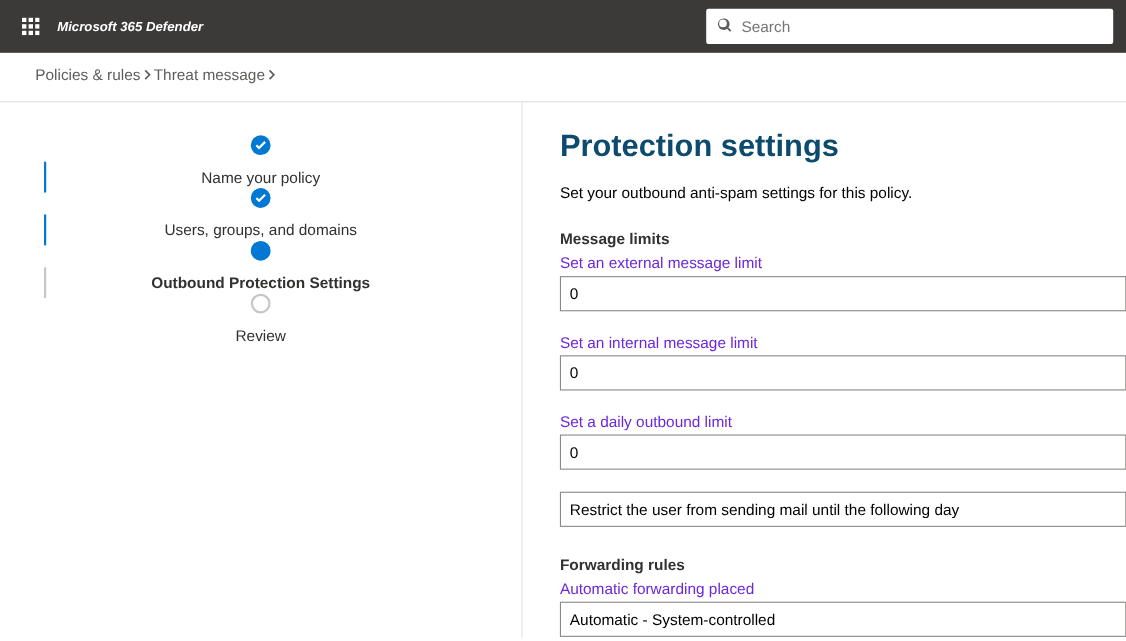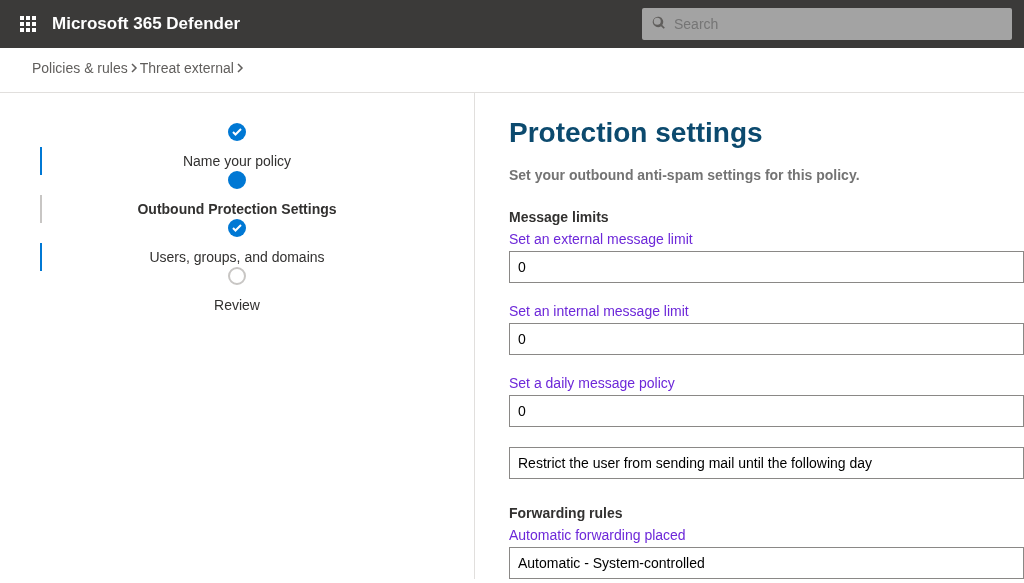--- a/index.html
+++ b/index.html
@@ -2,23 +2,23 @@
 <html><head>
   <meta charset="utf-8">
   <style>
     * { box-sizing: border-box; margin: 0; padding: 0; }
     body { font-family: "Segoe UI", Arial, sans-serif; font-size: 14px; color: #323130; width: 1024px; height: 583px; overflow: hidden; background: #fff; }
 
     
     .topbar { background: #3b3a39; height: 48px; display: flex; align-items: center; padding: 0 12px; color: #fff; }
     .waffle { width: 32px; height: 32px; display: flex; align-items: center; justify-content: center; cursor: pointer; }
     .waffle svg { width: 16px; height: 16px; fill: #fff; }
-    .app-title { font-size: 17px; font-weight: 600; margin-left: 8px; }
+    .app-title { font-size: 12px; font-weight: 600; margin-left: 8px; font-style: italic; }
     .topbar-spacer { flex: 1; }
-    .searchbox { display: flex; align-items: center; background: #a3a3a3; border-radius: 2px; width: 370px; height: 32px; padding: 0 10px; gap: 8px; }
+    .searchbox { display: flex; align-items: center; background: #ffffff; border-radius: 2px; width: 370px; height: 32px; padding: 0 10px; gap: 8px; }
     .searchbox svg { width: 14px; height: 14px; fill: #605e5c; }
     .searchbox input { border: none; outline: none; background: transparent; font-size: 14px; color: #323130; width: 100%; }
 
     
     .breadcrumb { padding: 12px 32px 16px 32px; display: flex; align-items: center; gap: 1px; color: #605e5c; font-size: 14px; border-bottom: 1px solid #e1dfdd; }
     .breadcrumb .crumb-link { color: #605e5c; cursor: pointer; }
     .breadcrumb .crumb-sep svg { width: 10px; height: 10px; fill: #605e5c; }
 
     
     .content { display: flex; height: calc(583px - 48px - 49px); }
@@ -31,21 +31,21 @@
     .bullet.done { background: #0078d4; }
     .bullet.done svg { width: 10px; height: 10px; fill: #fff; }
     .bullet.current { background: #0078d4; border: 4px solid #0078d4; box-shadow: inset 0 0 0 3px #0078d4; }
     .bullet.todo { border: 2px solid #c8c6c4; background: #fff; }
     .step-label { font-size: 14px; color: #323130; }
     .step.current .step-label { font-weight: 700; }
 
     
     .panel { flex: 1; padding: 24px 0 0 34px; overflow: hidden; }
     .panel h1 { font-size: 28px; font-weight: 700; margin-bottom: 18px; color: #0c4a6e; }
-    .panel-desc { font-size: 14px; color: #737373; margin-bottom: 22px; font-weight: bold; }
+    .panel-desc { font-size: 14px; color: #000000; margin-bottom: 22px; }
     .section-label { font-size: 14px; font-weight: 600; color: #323130; margin-bottom: 6px; }
     .field-label { font-size: 14px; color: #6d28d9; margin-bottom: 4px; }
     .field-group { margin-bottom: 20px; }
     .textfield { width: 100%; height: 32px; border: 1px solid #8a8886; font-size: 14px; padding: 0 8px; background: #fff; }
     .section-gap { margin-bottom: 26px; margin-top: 26px; }
   </style>
 </head>
 <body>
 
 <div class="topbar">
@@ -72,49 +72,49 @@
     </span>
     <input type="text" placeholder="Search" style="">
   </div>
 </div>
 
 <div class="breadcrumb">
   <span class="crumb-link">Policies &amp; rules</span>
   <span class="crumb-sep"><svg viewBox="0 0 10 10">
         <path d="M3 1l4 4-4 4" stroke="#605e5c" stroke-width="1.5" fill="none"></path>
       </svg></span>
-  <span class="crumb-link">Threat external</span>
+  <span class="crumb-link">Threat message</span>
   <span class="crumb-sep"><svg viewBox="0 0 10 10">
         <path d="M3 1l4 4-4 4" stroke="#605e5c" stroke-width="1.5" fill="none"></path>
       </svg></span>
 </div>
 
 <div class="content">
 
   <div class="wizard">
     <ul class="steps">
       <li class="step">
         <span class="bullet done">
             <svg viewBox="0 0 10 10">
               <path d="M1 5l2.5 2.5L9 2" stroke="#fff" stroke-width="2" fill="none"></path>
             </svg>
           </span>
         <span class="step-label">Name your policy</span>
       </li>
-      <li class="step current after-current">
-        <span class="bullet current"></span>
-        <span class="step-label">Outbound Protection Settings</span>
-      </li>
       <li class="step">
         <span class="bullet done">
             <svg viewBox="0 0 10 10">
               <path d="M1 5l2.5 2.5L9 2" stroke="#fff" stroke-width="2" fill="none"></path>
             </svg>
           </span>
         <span class="step-label">Users, groups, and domains</span>
+      </li>
+      <li class="step current after-current">
+        <span class="bullet current"></span>
+        <span class="step-label">Outbound Protection Settings</span>
       </li>
       <li class="step">
         <span class="bullet todo"></span>
         <span class="step-label">Review</span>
       </li>
     </ul>
   </div>
 
   <div class="panel">
     <h1>Protection settings</h1>
@@ -127,21 +127,21 @@
         <div class="field-label">Set an external message limit</div>
         <input class="textfield" type="text" value="0" style="">
       </div>
 
       <div class="field-group">
         <div class="field-label">Set an internal message limit</div>
         <input class="textfield" type="text" value="0" style="">
       </div>
 
       <div class="field-group">
-        <div class="field-label">Set a daily message policy</div>
+        <div class="field-label">Set a daily outbound limit</div>
         <input class="textfield" type="text" value="0" style="">
       </div>
 
       <div class="field-group">
         <input class="textfield" type="text" value="Restrict the user from sending mail until the following day" style="">
       </div>
     </div>
 
     <div>
       <div class="section-label">Forwarding rules</div>

